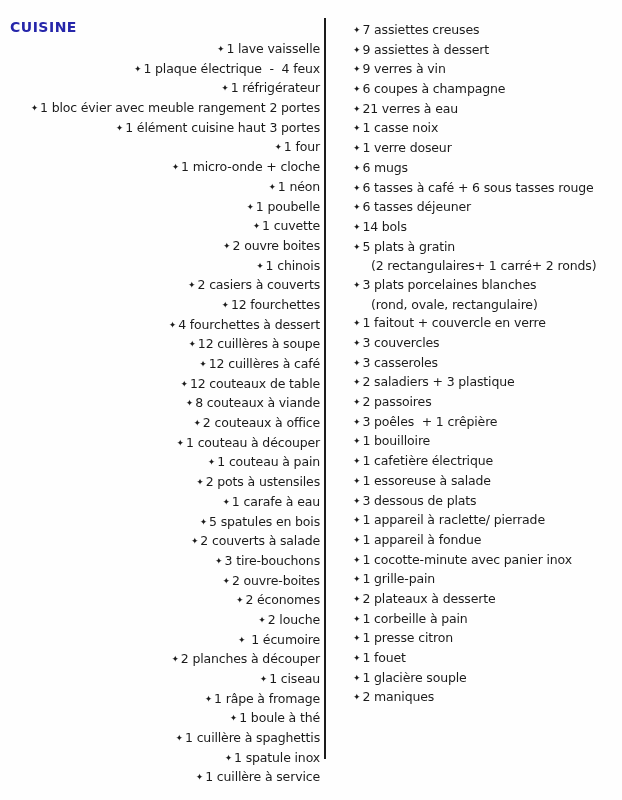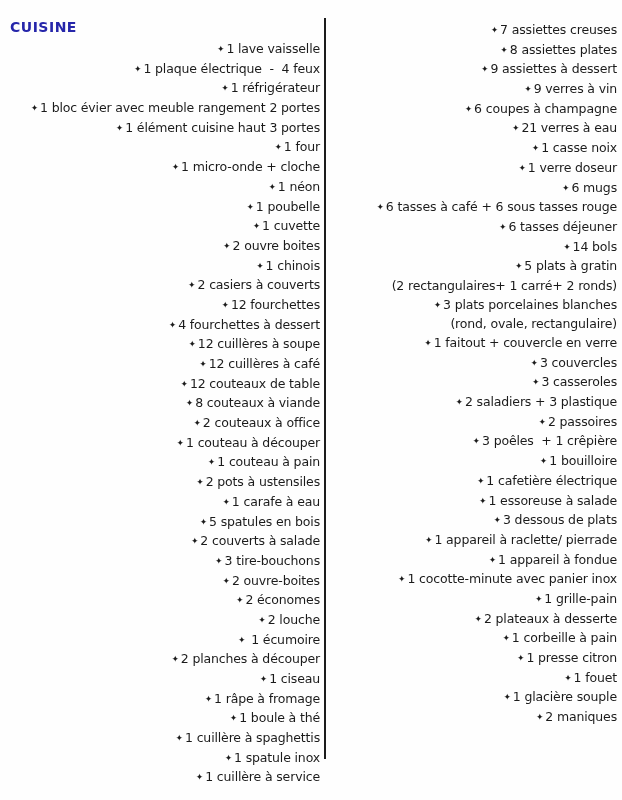--- a/index.html
+++ b/index.html
@@ -97,23 +97,22 @@
       <div class="row"><span class="bullet">✦</span><span>1 ciseau</span></div>
       <div class="row"><span class="bullet">✦</span><span>1 râpe à fromage</span></div>
       <div class="row"><span class="bullet">✦</span><span>1 boule à thé</span></div>
       <div class="row"><span class="bullet">✦</span><span>1 cuillère à spaghettis</span></div>
       <div class="row"><span class="bullet">✦</span><span>1 spatule inox</span></div>
       <div class="row"><span class="bullet">✦</span><span>1 cuillère à service</span></div>
     </div>
 
   <div class="divider"></div>
 
-  <div class="col col-right" style="color: rgb(27, 27, 27); text-align: right;">
+  <div class="col col-right" style="color: rgb(27, 27, 27);">
       <div class="row"><span class="bullet">✦</span><span>7 assiettes creuses</span></div>
-      <div class="row"><span class="bullet">✦</span><span>8 assiettes plates</span></div>
       <div class="row"><span class="bullet">✦</span><span>9 assiettes à dessert</span></div>
       <div class="row"><span class="bullet">✦</span><span>9 verres à vin</span></div>
       <div class="row"><span class="bullet">✦</span><span>6 coupes à champagne</span></div>
       <div class="row"><span class="bullet">✦</span><span>21 verres à eau</span></div>
       <div class="row"><span class="bullet">✦</span><span>1 casse noix</span></div>
       <div class="row"><span class="bullet">✦</span><span>1 verre doseur</span></div>
       <div class="row"><span class="bullet">✦</span><span>6 mugs</span></div>
       <div class="row"><span class="bullet">✦</span><span>6 tasses à café + 6 sous tasses rouge</span></div>
       <div class="row"><span class="bullet">✦</span><span>6 tasses déjeuner</span></div>
       <div class="row"><span class="bullet">✦</span><span>14 bols</span></div>

